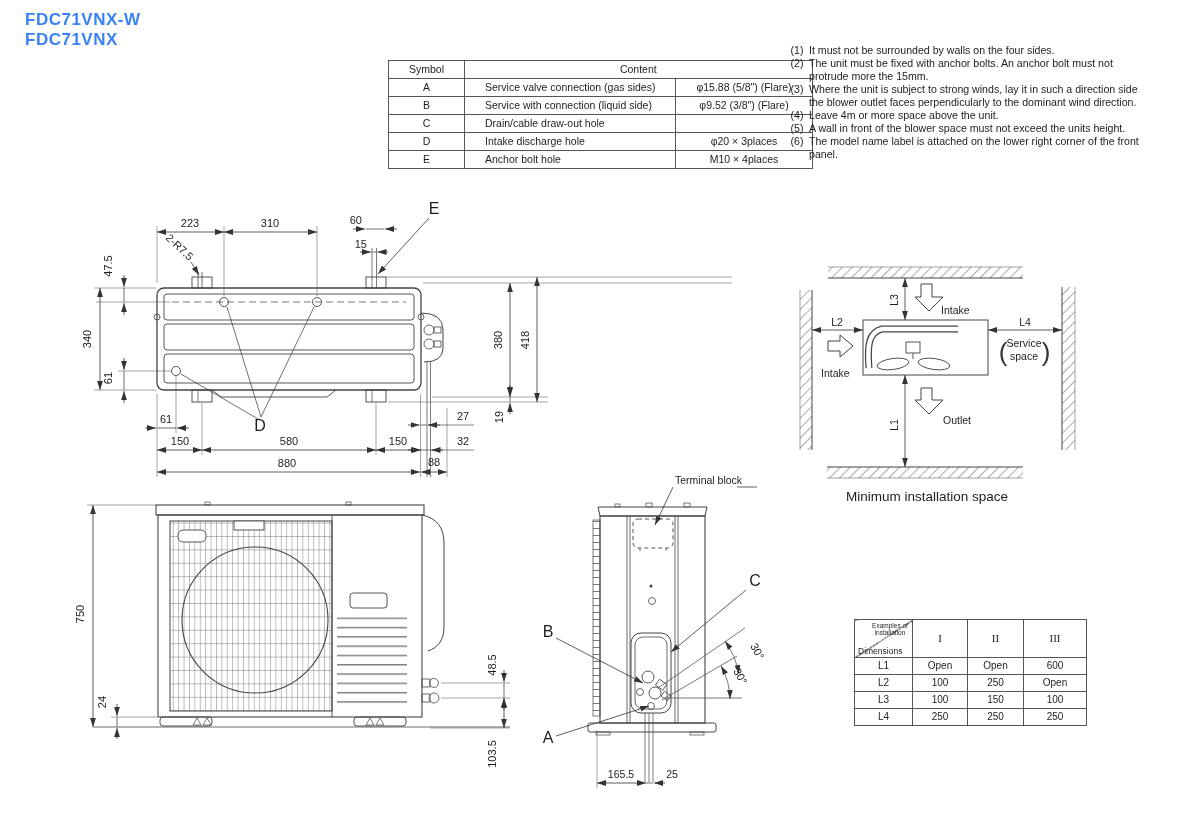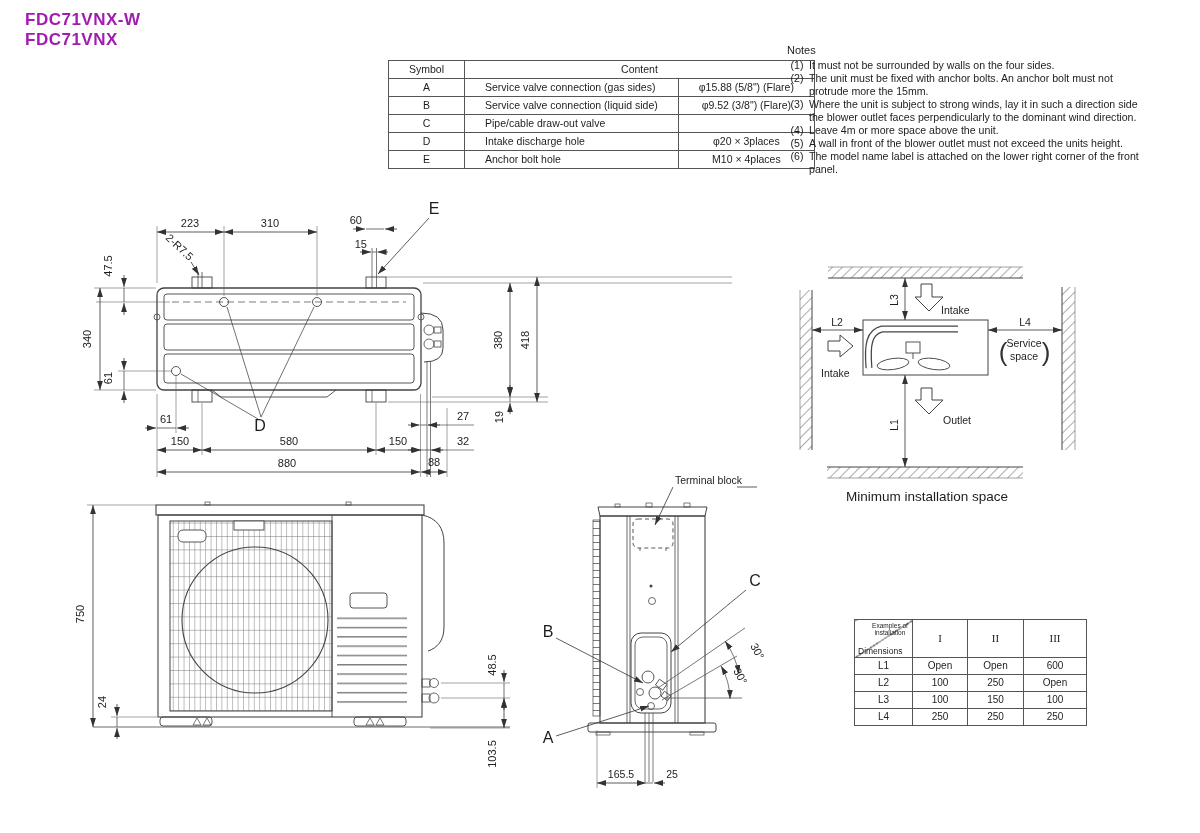--- a/index.html
+++ b/index.html
@@ -1,19 +1,19 @@
 <!DOCTYPE html>
 <html><head>
 <meta charset="utf-8">
 <style>
   html,body{margin:0;padding:0;background:#fff;}
   .page{position:relative;width:1200px;height:833px;background:#fff;overflow:hidden;
         font-family:"Liberation Sans",sans-serif;color:#1d1d1d;}
   .title{position:absolute;left:25px;top:10px;font-size:17px;font-weight:bold;
-         color:#a21caf;line-height:20px;letter-spacing:.5px;}
+         color:#3b82f6;line-height:20px;letter-spacing:.5px;}
   svg{position:absolute;left:0;top:0;}
   svg text{font-family:"Liberation Sans",sans-serif;fill:#1d1d1d;}
   .t10{font-size:10.5px}.t11{font-size:11px}.t13{font-size:13.5px}
   .t16{font-size:16px}.t26{font-size:26px;fill:#333}
   
   .symtable{position:absolute;left:388px;top:60px;border-collapse:collapse;
             font-size:10.5px;table-layout:fixed;}
   .symtable td{border:1px solid #555;height:17px;padding:0 20px;line-height:1;
                overflow:hidden;white-space:nowrap;}
   .symtable .c{text-align:center}
@@ -54,62 +54,61 @@
       <td class="c">Symbol</td>
       <td class="c" colspan="2">Content</td>
     </tr>
     <tr>
       <td class="c">A</td>
       <td>Service valve connection (gas sides)</td>
       <td class="c">φ15.88 (5/8")  (Flare)</td>
     </tr>
     <tr>
       <td class="c">B</td>
-      <td>Service valve connection (liquid side)</td>
+      <td>Service with connection (liquid side)</td>
       <td class="c">φ9.52 (3/8")  (Flare)</td>
     </tr>
     <tr>
       <td class="c">C</td>
-      <td>Pipe/cable draw-out valve</td>
+      <td>Drain/cable draw-out hole</td>
       <td class="c"></td>
     </tr>
     <tr>
       <td class="c">D</td>
       <td>Intake discharge hole</td>
       <td class="c">φ20 × 3places</td>
     </tr>
     <tr>
       <td class="c">E</td>
       <td>Anchor bolt hole</td>
       <td class="c">M10 × 4places</td>
     </tr>
   </tbody>
     </table>
 
   <div class="notes">
-    <div class="hd">Notes</div>
     <div class="note-row">
       <span class="note-num">(1)</span>
       <span class="note-text">It must not be surrounded by walls on the four sides.</span>
       </div>
     <div class="note-row">
       <span class="note-num">(2)</span>
       <span class="note-text">The unit must be fixed with anchor bolts. An anchor bolt must not protrude more the 15mm.</span>
       </div>
     <div class="note-row">
       <span class="note-num">(3)</span>
       <span class="note-text">Where the unit is subject to strong winds, lay it in such a direction side the blower outlet faces perpendicularly to the dominant wind direction.</span>
       </div>
     <div class="note-row">
       <span class="note-num">(4)</span>
       <span class="note-text">Leave 4m or more space above the unit.</span>
       </div>
     <div class="note-row">
       <span class="note-num">(5)</span>
-      <span class="note-text">A wall in front of the blower outlet must not exceed the units height.</span>
+      <span class="note-text">A wall in front of the blower space must not exceed the units height.</span>
       </div>
     <div class="note-row">
       <span class="note-num">(6)</span>
       <span class="note-text">The model name label is attached on the lower right corner of the front panel.</span>
       </div>
   </div>
 
   <svg width="1200" height="833" viewBox="0 0 1200 833">
     <defs>
       <marker id="arr" markerUnits="userSpaceOnUse" markerWidth="9" markerHeight="7" refX="9" refY="3.5" orient="auto-start-reverse">

